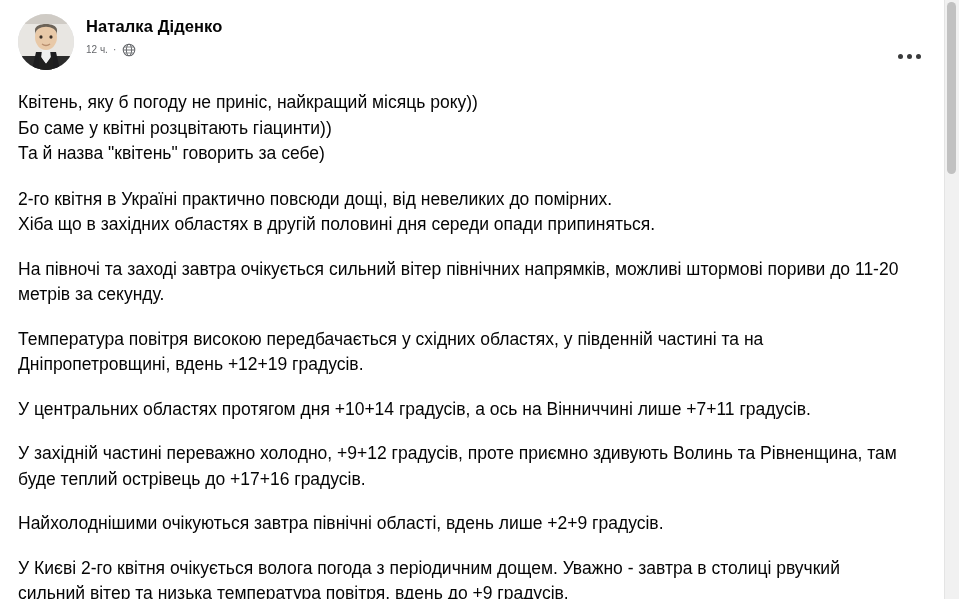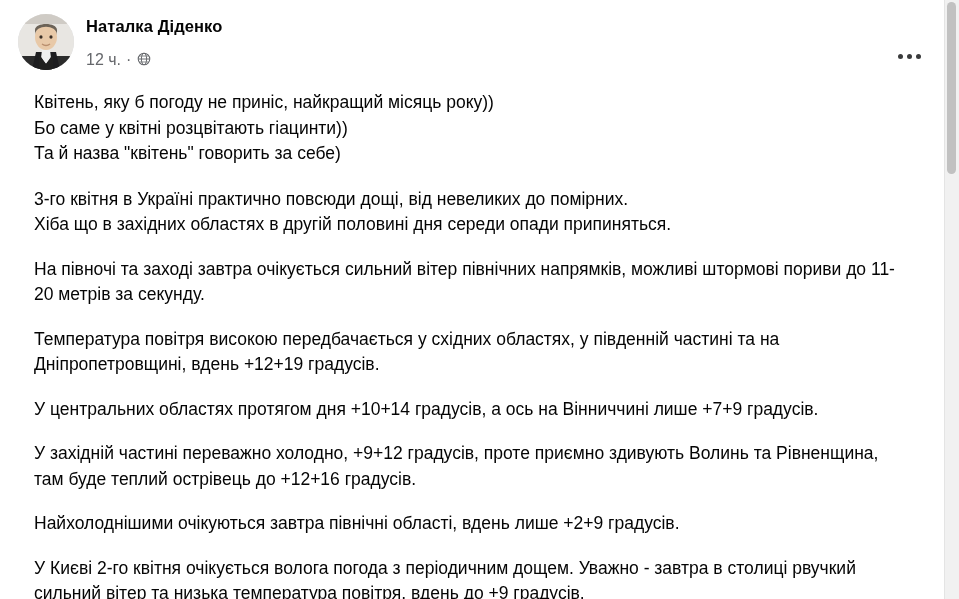--- a/index.html
+++ b/index.html
@@ -48,22 +48,23 @@
   }
   .author {
     font-size: 16.5px;
     font-weight: bold;
     color: #050505;
     line-height: 20px;
     letter-spacing: 0.1px;
   }
   .meta {
     display: flex;
-    margin-top: 15px;
-    font-size: 16px;
+    align-items: center;
+    margin-top: 5px;
+    font-size: 10px;
     color: #65676b;
     line-height: 17px;
   }
   .meta .sep {
     margin: 0 5px;
     color: #65676b;
   }
   .globe-icon {
     display: inline-flex;
     width: 15px;
@@ -96,21 +97,21 @@
     display: block;
   }
   .post-body {
     margin-top: 8px;
     padding-right: 40px;
   }
   .para {
     font-size: 17.5px;
     line-height: 25.5px;
     color: #050505;
-    margin: 0 0 19px 16px;
+    margin: 0 0 19px 0;
     white-space: pre-wrap;
   }
   .para:first-child {
     margin-bottom: 20px;
   }
   .scrollbar-track {
     position: absolute;
     top: 0;
     right: 0;
     width: 14px;
@@ -174,26 +175,26 @@
           <span></span>
           <span></span>
       </span>
     </div>
   </div>
 
   <div class="post-body">
     <p class="para">Квітень, яку б погоду не приніс, найкращий місяць року))
 Бо саме у квітні розцвітають гіацинти))
 Та й назва "квітень" говорить за себе)</p>
-    <p class="para">3-го квітня в Україні практично повсюди дощі, від невеликих до помірних.
+    <p class="para">2-го квітня в Україні практично повсюди дощі, від невеликих до помірних.
 Хіба що в західних областях в другій половині дня середи опади припиняться.</p>
     <p class="para">На півночі та заході завтра очікується сильний вітер північних напрямків, можливі штормові пориви до 11-20 метрів за секунду.</p>
     <p class="para">Температура повітря високою передбачається у східних областях, у південній частині та на Дніпропетровщині, вдень +12+19 градусів.</p>
-    <p class="para">У центральних областях протягом дня +10+14 градусів, а ось на Вінниччині лише +7+9 градусів.</p>
-    <p class="para">У західній частині переважно холодно, +9+12 градусів, проте приємно здивують Волинь та Рівненщина, там буде теплий острівець до +12+16 градусів.</p>
+    <p class="para">У центральних областях протягом дня +10+14 градусів, а ось на Вінниччині лише +7+11 градусів.</p>
+    <p class="para">У західній частині переважно холодно, +9+12 градусів, проте приємно здивують Волинь та Рівненщина, там буде теплий острівець до +17+16 градусів.</p>
     <p class="para">Найхолоднішими очікуються завтра північні області, вдень лише +2+9 градусів.</p>
     <p class="para">У Києві 2-го квітня очікується волога погода з періодичним дощем. Уважно - завтра в столиці рвучкий сильний вітер та низька температура повітря, вдень до +9 градусів.</p>
   </div>
 
   <div class="scrollbar-track">
     <div class="scrollbar-thumb"></div>
   </div>
 
 </div>
 

